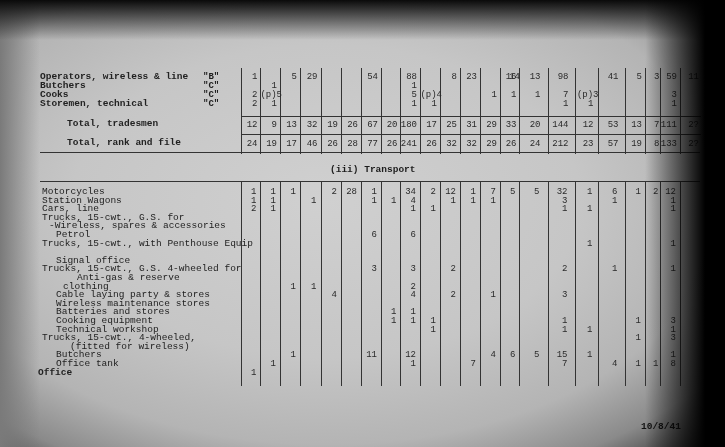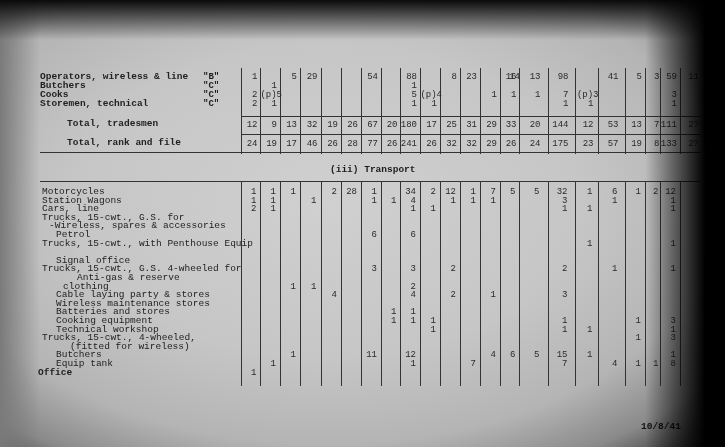--- a/index.html
+++ b/index.html
@@ -127,21 +127,21 @@
     <div class="cell" style="left: 498.5px; top: 121px; width: 18px;">33</div>
     <div class="cell" style="left: 498.5px; top: 140px; width: 18px;">26</div>
     <div class="cell" style="left: 522.5px; top: 73px; width: 18px;">13</div>
     <div class="cell" style="left: 522.5px; top: 91px; width: 18px;">1</div>
     <div class="cell" style="left: 522.5px; top: 121px; width: 18px;">20</div>
     <div class="cell" style="left: 522.5px; top: 140px; width: 18px;">24</div>
     <div class="cell" style="left: 550.5px; top: 73px; width: 18px;">98</div>
     <div class="cell" style="left: 550.5px; top: 91px; width: 18px;">7</div>
     <div class="cell" style="left: 550.5px; top: 100px; width: 18px;">1</div>
     <div class="cell" style="left: 550.5px; top: 121px; width: 18px;">144</div>
-    <div class="cell" style="left: 550.5px; top: 140px; width: 18px;">175</div>
+    <div class="cell" style="left: 550.5px; top: 140px; width: 18px;">212</div>
     <div class="cell" style="left: 570.5px; top: 91px; width: 28px;">(p)3</div>
     <div class="cell" style="left: 575.5px; top: 100px; width: 18px;">1</div>
     <div class="cell" style="left: 575.5px; top: 121px; width: 18px;">12</div>
     <div class="cell" style="left: 575.5px; top: 140px; width: 18px;">23</div>
     <div class="cell" style="left: 600.5px; top: 73px; width: 18px;">41</div>
     <div class="cell" style="left: 600.5px; top: 121px; width: 18px;">53</div>
     <div class="cell" style="left: 600.5px; top: 140px; width: 18px;">57</div>
     <div class="cell" style="left: 624px; top: 73px; width: 18px;">5</div>
     <div class="cell" style="left: 624px; top: 121px; width: 18px;">13</div>
     <div class="cell" style="left: 624px; top: 140px; width: 18px;">19</div>
@@ -191,21 +191,21 @@
     <div class="lbl" style="left: 77px; top: 274px; font-weight: normal;">Anti-gas &amp; reserve</div>
     <div class="lbl" style="left: 63px; top: 282.6px; font-weight: normal;">clothing</div>
     <div class="lbl" style="left: 56px; top: 291.2px; font-weight: normal;">Cable laying party &amp; stores</div>
     <div class="lbl" style="left: 56px; top: 299.8px; font-weight: normal;">Wireless maintenance stores</div>
     <div class="lbl" style="left: 56px; top: 308.4px; font-weight: normal; text-align: right;">Batteries and stores</div>
     <div class="lbl" style="left: 56px; top: 317px; font-weight: normal;">Cooking equipment</div>
     <div class="lbl" style="left: 56px; top: 325.6px; font-weight: normal;">Technical workshop</div>
     <div class="lbl" style="left: 42px; top: 334.2px; font-weight: normal;">Trucks, 15-cwt., 4-wheeled,</div>
     <div class="lbl" style="left: 70px; top: 342.8px; font-weight: normal;">(fitted for wireless)</div>
     <div class="lbl" style="left: 56px; top: 351.4px; font-weight: normal;">Butchers</div>
-    <div class="lbl" style="left: 56px; top: 360px; font-weight: normal;">Equip tank</div>
+    <div class="lbl" style="left: 56px; top: 360px; font-weight: normal;">Office tank</div>
     <div class="lbl" style="left: 38px; top: 368.6px; font-weight: bold;">Office</div>
     <div class="cell" style="left: 240.5px; top: 188px; width: 16px;">1</div>
     <div class="cell" style="left: 240.5px; top: 196.6px; width: 16px;">1</div>
     <div class="cell" style="left: 240.5px; top: 205.2px; width: 16px;">2</div>
     <div class="cell" style="left: 240.5px; top: 368.6px; width: 16px;">1</div>
     <div class="cell" style="left: 260px; top: 188px; width: 16px;">1</div>
     <div class="cell" style="left: 260px; top: 196.6px; width: 16px;">1</div>
     <div class="cell" style="left: 260px; top: 205.2px; width: 16px;">1</div>
     <div class="cell" style="left: 260px; top: 360px; width: 16px;">1</div>
     <div class="cell" style="left: 280px; top: 188px; width: 16px;">1</div>

